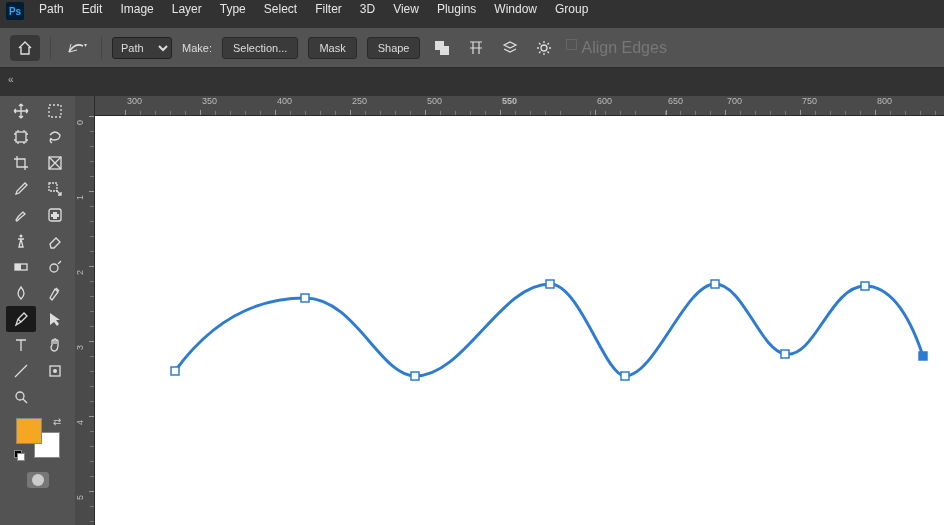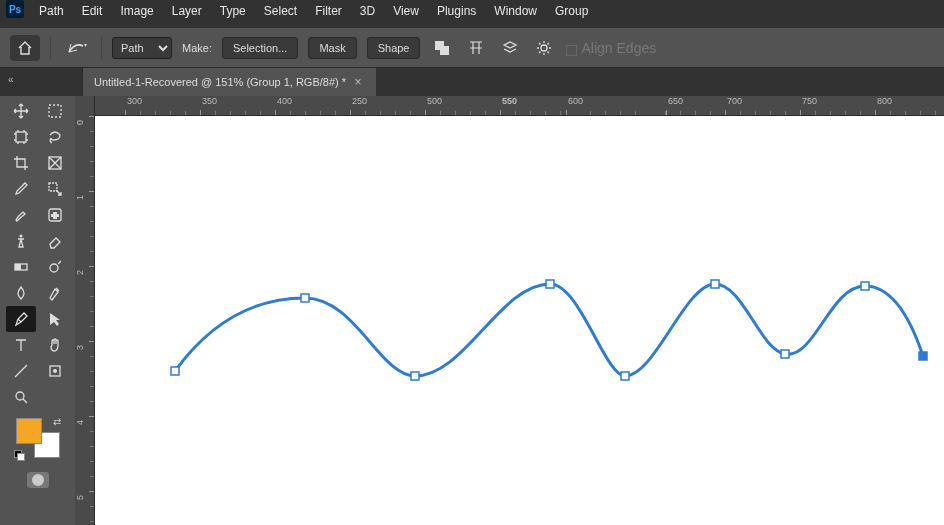--- a/index.html
+++ b/index.html
@@ -1,27 +1,27 @@
 <!DOCTYPE html>
 <html><head>
 <meta charset="utf-8">
 <style>
   * { margin:0; padding:0; box-sizing:border-box; user-select:none; font-family:"Segoe UI",Tahoma,sans-serif; }
   body { background:#323232; width:944px; height:525px; overflow:hidden; color:#e6e6e6; font-size:12px; }
-  .menubar { height:28px; background:#323232; display:flex; align-items:flex-start; padding:0 6px; gap:0; }
+  .menubar { height:28px; background:#323232; display:flex; align-items:flex-end; padding:8px 6px; gap:0; }
   .ps-badge { width:18px; height:18px; background:#001e36; color:#31a8ff; font-size:10px; font-weight:bold; display:flex; align-items:center; justify-content:center; border-radius:2px; margin-right:6px;}
   .menu-item { padding:4px 9px; font-size:12px; color:#e6e6e6; cursor:default; }
   .optbar { height:40px; background:#535353; display:flex; align-items:center; padding:0 10px; gap:10px; border-bottom:1px solid #2a2a2a; }
   .home-btn { width:30px; height:26px; display:flex; align-items:center; justify-content:center; background:#383838; border-radius:4px; }
   .tool-preset { width:30px; height:22px; display:flex; align-items:center; justify-content:center; }
   .sel { background:#3a3a3a; border:1px solid #222; color:#ddd; font-size:11px; height:22px; width:60px; padding:0 4px; border-radius:3px; }
   .label { color:#ddd; font-size:11px; }
   .btn { background:#3a3a3a; border:1px solid #2a2a2a; color:#ddd; font-size:11px; padding:4px 10px; border-radius:3px; }
   .iconbtn { width:24px; height:24px; display:flex; align-items:center; justify-content:center; color:#ddd; }
-  .disabled-label { color:#777; font-size:14px; display:flex; align-items:flex-end; gap:4px; }
+  .disabled-label { color:#777; font-size:16px; display:flex; align-items:flex-start; gap:4px; }
   .disabled-label .cb { width:11px; height:11px; border:1px solid #666; }
   .tabbar { height:28px; background:#323232; display:flex; align-items:center; padding-left:8px; position:relative;}
   .panel-collapse { width:14px; height:14px; color:#bbb; font-size:10px; margin-right:60px; margin-top:-2px;}
   .doc-tab { height:28px; background:#535353; color:#ddd; font-size:11px; padding:0 12px; display:flex; align-items:center; gap:6px; position:relative;}
   .doc-tab::before { content:""; position:absolute; left:0; top:0; bottom:0; border-left:1px solid #2a2a2a;}
   .close-x { width:12px; height:12px; color:#bbb; font-size:12px; display:flex; align-items:center; justify-content:center;}
   .workrow { display:flex; height:429px; }
   .toolcol { width:75px; background:#535353; display:flex; flex-direction:column; align-items:center; padding-top:2px; }
   .tool-grid { display:grid; grid-template-columns:30px 30px; grid-auto-rows:26px; gap:0 4px;  }
   .tool-cell { display:flex; align-items:center; justify-content:center; color:#ddd; }
@@ -117,24 +117,20 @@
       </svg>
   </div>
   <div class="disabled-label">
     <span class="cb"></span>
     <span>Align Edges</span>
   </div>
 </div>
 
 <div class="tabbar">
   <span class="panel-collapse">«</span>
-  <div class="doc-tab">
-    <span>Untitled-1-Recovered @ 151% (Group 1, RGB/8#) *</span>
-    <span class="close-x">×</span>
-  </div>
 </div>
 
 <div class="workrow">
   <div class="toolcol">
     <div class="tool-grid" id="tool-grid">
         <div class="tool-cell">
           <svg width="16" height="16" viewBox="0 0 16 16">
             <path d="M8 1 V15 M1 8 H15 M8 1 L6 3 M8 1 L10 3 M8 15 L6 13 M8 15 L10 13 M1 8 L3 6 M1 8 L3 10 M15 8 L13 6 M15 8 L13 10" stroke="#ddd" stroke-width="1.3" fill="none"></path>
           </svg>
         </div>
@@ -312,21 +308,21 @@
         <div class="sub" style="left: 375px;"></div>
         <div class="sub" style="left: 390px;"></div>
         <div class="major" style="left: 405px; font-weight: bold;">
           <span class="num">550</span>
           <span class="tick"></span>
         </div>
         <div class="sub" style="left: 420px;"></div>
         <div class="sub" style="left: 435px;"></div>
         <div class="sub" style="left: 450px;"></div>
         <div class="sub" style="left: 465px;"></div>
-        <div class="major" style="left: 471px;">
+        <div class="major" style="left: 500px;">
           <span class="num">600</span>
           <span class="tick"></span>
         </div>
         <div class="sub" style="left: 495px;"></div>
         <div class="sub" style="left: 510px;"></div>
         <div class="sub" style="left: 525px;"></div>
         <div class="sub" style="left: 540px;"></div>
         <div class="major" style="left: 553px; margin-left: 18px;">
           <span class="num">650</span>
           <span class="tick"></span>

